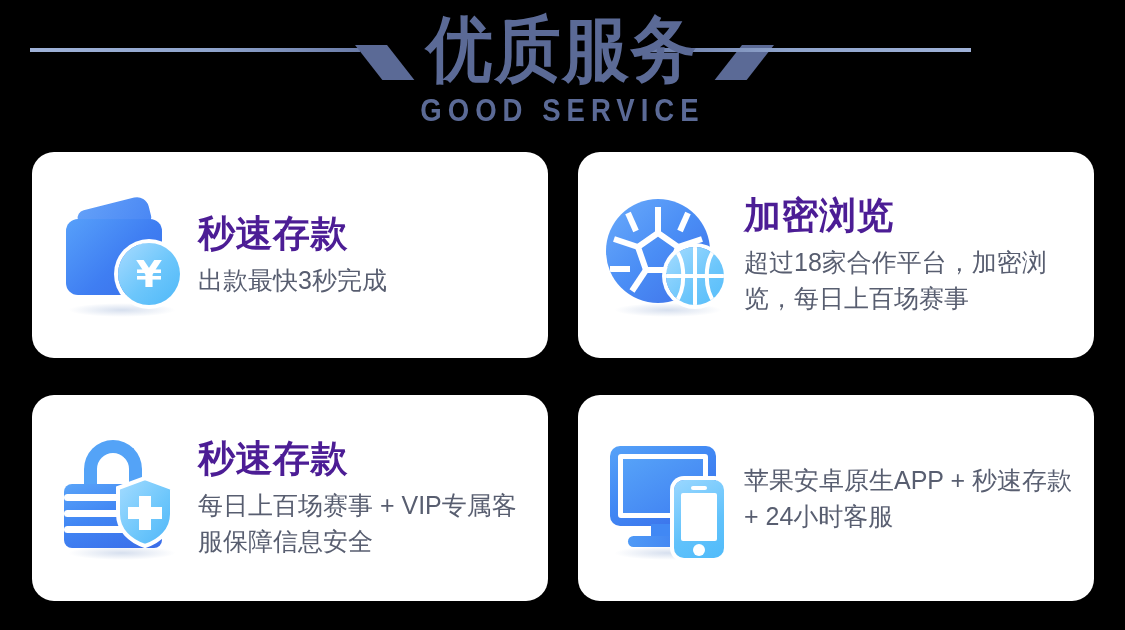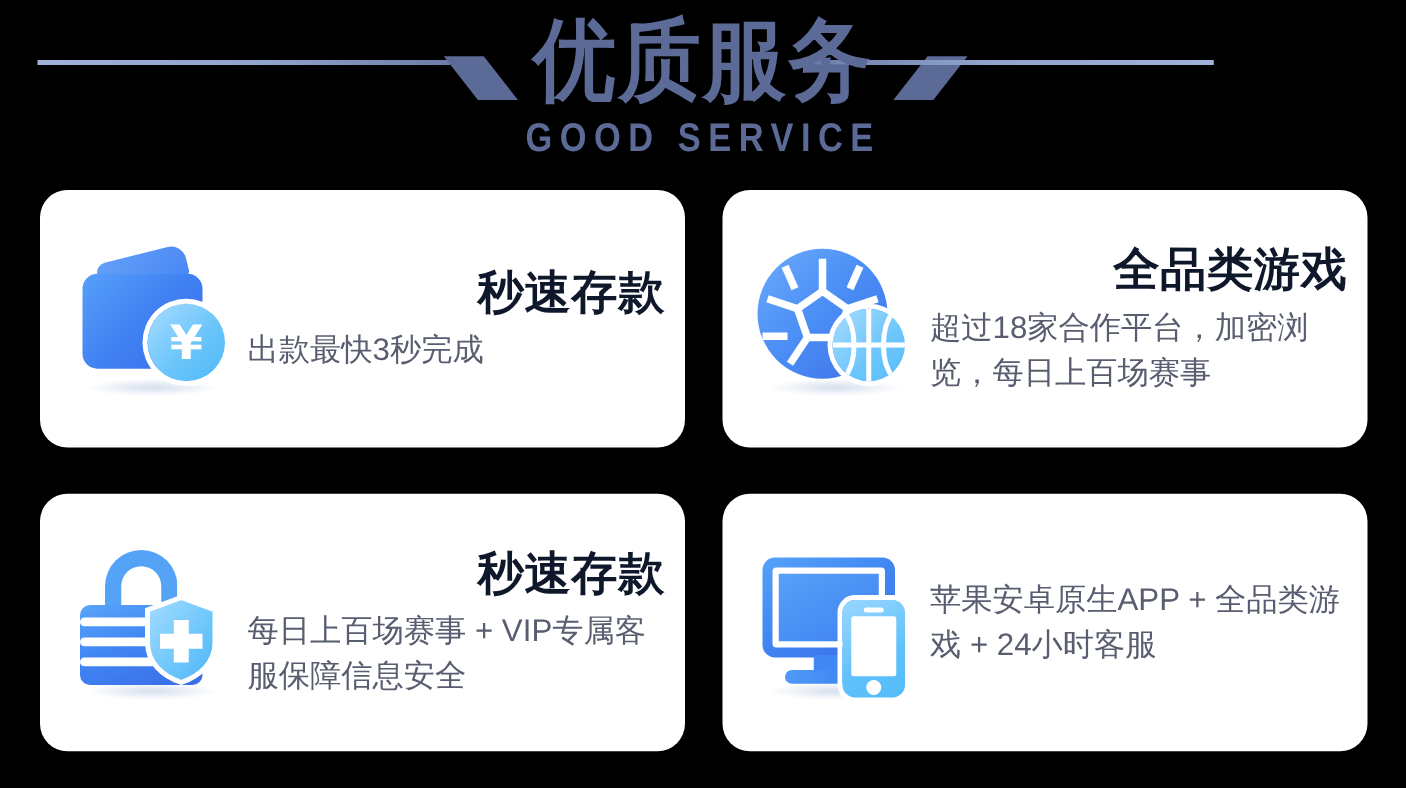--- a/index.html
+++ b/index.html
@@ -116,28 +116,27 @@
     width: 132px;
     height: 132px;
     position: relative;
   }
   .card-text {
     flex: 1 1 auto;
     padding-left: 8px;
     min-width: 0;
   }
   .card-title {
-    color: #0f172a;
+    color: #4c1d95;
     font-size: 37px;
     line-height: 44px;
     font-weight: 700;
     letter-spacing: 0.5px;
-    margin: 0 0 6px 12px;
+    margin: 0 0 6px 0;
     white-space: nowrap;
-    text-align: right;
   }
   .card-desc {
     color: #585e70;
     font-size: 25px;
     line-height: 36px;
     font-weight: 400;
     margin: 0;
   }
 
   
@@ -410,21 +409,21 @@
           <g fill="none" stroke="#ffffff" stroke-width="4">
             <line x1="29" y1="-2" x2="29" y2="60"></line>
             <line x1="-2" y1="29" x2="60" y2="29"></line>
             <path d="M9,2 C20,15 20,43 9,56"></path>
             <path d="M49,2 C38,15 38,43 49,56"></path>
           </g>
         </svg>
       </div>
     </div>
     <div class="card-text">
-      <div class="card-title">全品类游戏</div>
+      <div class="card-title">加密浏览</div>
       <div class="card-desc">超过18家合作平台，加密浏览，每日上百场赛事</div>
     </div>
   </div>
 
   <div class="card">
     <div class="card-icon">
       <div class="icon-shadow"></div>
       <div class="lock-shackle"></div>
       <div class="lock-body">
         <div class="lock-stripe" style="top:10px;width:62px;"></div>
@@ -459,17 +458,17 @@
       </div>
       <div class="monitor-neck"></div>
       <div class="monitor-base"></div>
       <div class="phone">
         <div class="phone-speaker"></div>
         <div class="phone-screen"></div>
         <div class="phone-home"></div>
       </div>
     </div>
     <div class="card-text">
-      <div class="card-desc">苹果安卓原生APP + 全品类游戏 + 24小时客服</div>
+      <div class="card-desc">苹果安卓原生APP + 秒速存款 + 24小时客服</div>
     </div>
   </div>
 
 </div>
 
 </body></html>

